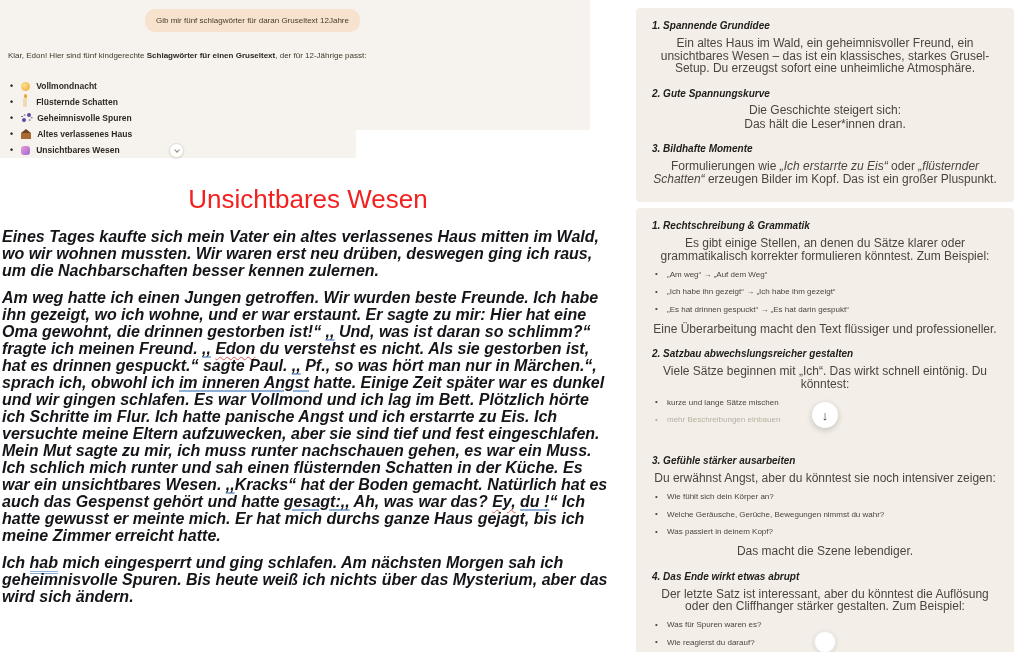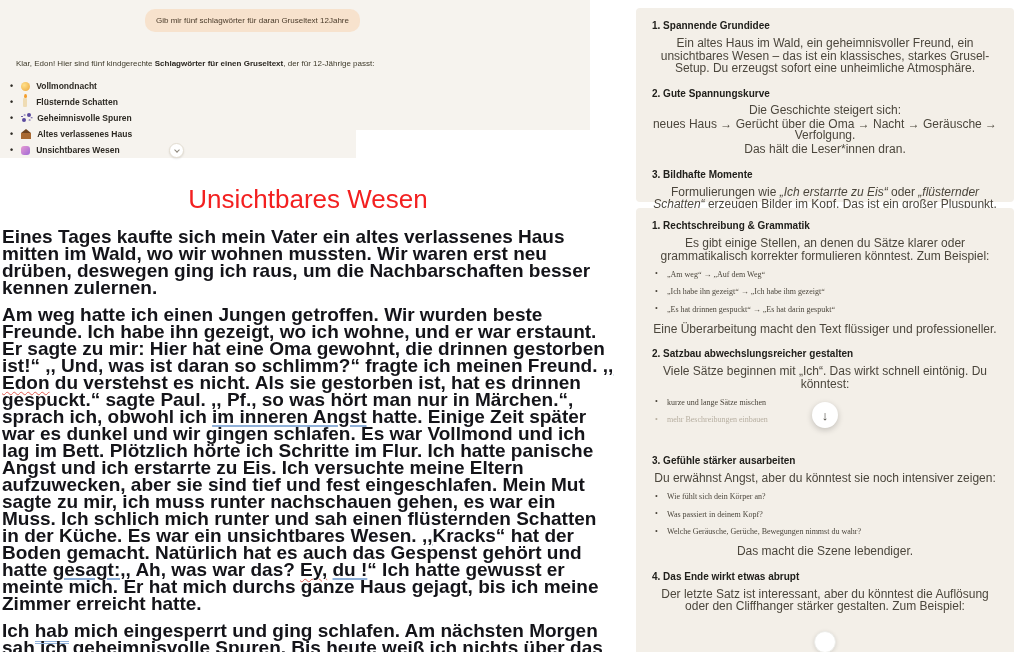--- a/index.html
+++ b/index.html
@@ -21,21 +21,21 @@
   }
   
   .chat{position:absolute;left:0;top:0;width:592px;height:160px;}
   .chat-bg-main{position:absolute;left:0;top:0;width:590px;height:130px;background:var(--chat_bg);}
   .chat-bg-ext{position:absolute;left:0;top:130px;width:356px;height:28px;background:var(--chat_bg);}
   .bubble{
     position:absolute;left:145px;top:9px;max-width:260px;
     background:var(--bubble_bg);border-radius:10px;padding:7px 11px;
     font-size:8px;line-height:9px;color:#4a3b2a;white-space:nowrap;
   }
-  .reply{position:absolute;left:8px;top:50px;width:362px;margin:8px;font-size:8px;line-height:12px;color:#3d3929;}
+  .reply{position:absolute;left:8px;top:50px;width:362px;margin:0;font-size:8px;line-height:12px;color:#3d3929;}
   .reply .b{font-weight:700;color:#2a2620;}
   .chat-list{position:absolute;left:10px;top:78px;margin:0;padding:0;list-style:none;}
   .chat-list li{height:16px;display:flex;align-items:center;font-size:8.5px;font-weight:700;color:#2d2a24;}
   .chat-list .dot{margin-right:8px;font-size:9px;color:#2d2a24;}
   .icn{display:inline-block;margin-right:6px;position:relative;}
   .full-moon-icon{width:9px;height:9px;border-radius:50%;background:radial-gradient(circle at 35% 35%,#ffe08a,#eca63c);}
   .candle-icon{width:4px;height:9px;background:#efdcb4;border-radius:1px;margin-left:2px;margin-right:9px;}
   .candle-icon::before{content:"";position:absolute;top:-4px;left:0.5px;width:3px;height:4px;border-radius:50% 50% 50% 50%/60% 60% 40% 40%;background:#f59e2c;}
   .paw-prints-icon{width:10px;height:10px;}
   .paw-prints-icon::before{content:"";position:absolute;left:1px;top:5px;width:4px;height:4px;border-radius:50%;background:#5b4b9e;box-shadow:5px -5px 0 #5b4b9e;}
@@ -45,36 +45,36 @@
   .ghost-icon{width:9px;height:9px;border-radius:3px;background:linear-gradient(135deg,#e89bd2,#a06ad6);}
   .chat-scroll{
     position:absolute;left:169px;top:143px;width:15px;height:15px;border-radius:50%;
     background:#fff;border:1px solid #e4ded2;box-shadow:0 1px 2px rgba(0,0,0,.10);
     display:flex;align-items:center;justify-content:center;cursor:pointer;padding:0;
   }
   .chev{width:4px;height:4px;border-right:1.2px solid #8d877c;border-bottom:1.2px solid #8d877c;transform:rotate(45deg);margin-top:-2px;}
   
   .doc{position:absolute;left:2px;top:184px;width:612px;}
   .doc h1{margin:0 0 13px;text-align:center;font-size:26px;font-weight:400;letter-spacing:0;color:var(--title_red);}
-  .doc p{margin:0 0 10px;font-size:19px;line-height:17px;font-weight:700;color:var(--doc_text);}
+  .doc p{margin:0 0 10px;font-size:16px;line-height:17px;font-weight:700;font-style:italic;color:var(--doc_text);}
   .u{text-decoration:underline;text-decoration-color:var(--underline_blue);text-decoration-thickness:1.5px;text-underline-offset:2px;}
   .sq{text-decoration:underline;text-decoration-style:wavy;text-decoration-color:var(--squiggle_red);text-decoration-thickness:1px;text-underline-offset:2px;}
   .uu{border-bottom:3px double var(--underline_blue);}
   
   .right{position:absolute;left:636px;top:0;width:378px;height:652px;}
   .card{position:absolute;left:0;width:378px;background:var(--card_bg);border-radius:4px;padding:12px 16px;}
   .card1{top:8px;height:194px;}
   .card2{top:208px;height:280px;overflow:hidden;}
   .card3{top:443px;height:216px;overflow:hidden;}
-  .card h3{margin:13px 0 6px;font-size:10px;font-weight:700;color:var(--card_heading);}
+  .card h3{margin:13px 0 6px;font-size:10px;font-weight:700;color:var(--card_heading);font-style:italic;}
   .card h3:first-child{margin-top:0;}
   .card p{margin:0 0 6px;font-size:12px;line-height:12.5px;color:var(--card_body);text-align:center;}
   .card p.tight{margin:0 0 2.5px;line-height:11.5px;}
   .card .i{font-style:italic;}
-  .card ul{margin:5px 0 8px;padding:0;list-style:none;font-family:Liberation Serif, serif;}
+  .card ul{margin:5px 0 8px;padding:0;list-style:none;}
   .card li{position:relative;margin:6.5px 0;padding-left:15px;font-size:8px;line-height:11px;color:var(--card_body);}
   .card li::before{content:"•";position:absolute;left:3px;top:-0.5px;}
   .card li.fade{color:#b7afa1;}
   .scrollbtn2{
     position:absolute;left:50%;top:194px;transform:translateX(-50%);
     width:26px;height:26px;border-radius:50%;background:#fff;border:none;
     box-shadow:0 2px 6px rgba(0,0,0,.20);color:#3f3b33;font-size:13px;line-height:1;
     display:flex;align-items:center;justify-content:center;cursor:pointer;
   }
   .scrollbtn3{
@@ -130,21 +130,20 @@
   <p><span>Ich </span><span class="uu">hab</span><span> mich eingesperrt und ging schlafen. Am nächsten Morgen sah ich geheimnisvolle Spuren. Bis heute weiß ich nichts über das Mysterium, aber das wird sich ändern.</span></p>
 </section>
 
 <aside class="right">
 
   <div class="card card1">
     <h3>1. Spannende Grundidee</h3>
     <p><span>Ein altes Haus im Wald, ein geheimnisvoller Freund, ein unsichtbares Wesen – das ist ein klassisches, starkes Grusel-Setup. Du erzeugst sofort eine unheimliche Atmosphäre.</span></p>
     <h3>2. Gute Spannungskurve</h3>
     <p class="tight">Die Geschichte steigert sich:</p>
-    <p class="tight">neues Haus → Gerücht über die Oma → Nacht → Geräusche → Verfolgung.</p>
     <p class="tight">Das hält die Leser*innen dran.</p>
     <h3>3. Bildhafte Momente</h3>
     <p><span>Formulierungen wie </span><span class="i">„Ich erstarrte zu Eis“</span><span> oder </span><span class="i">„flüsternder Schatten“</span><span> erzeugen Bilder im Kopf. Das ist ein großer Pluspunkt.</span></p>
   </div>
 
   <div class="card card2">
     <h3>1. Rechtschreibung &amp; Grammatik</h3>
     <p>Es gibt einige Stellen, an denen du Sätze klarer oder grammatikalisch korrekter formulieren könntest. Zum Beispiel:</p>
     <ul>
       <li>„Am weg“ → „Auf dem Weg“</li>
@@ -161,22 +160,26 @@
     <button class="scrollbtn2">
       <span>↓</span>
     </button>
   </div>
 
   <div class="card card3">
     <h3>3. Gefühle stärker ausarbeiten</h3>
     <p>Du erwähnst Angst, aber du könntest sie noch intensiver zeigen:</p>
     <ul>
       <li>Wie fühlt sich dein Körper an?</li>
+      <li>Welche Geräusche, Gerüche, Bewegungen nimmst du wahr?</li>
       <li>Was passiert in deinem Kopf?</li>
-      <li>Welche Geräusche, Gerüche, Bewegungen nimmst du wahr?</li>
     </ul>
     <p>Das macht die Szene lebendiger.</p>
     <h3>4. Das Ende wirkt etwas abrupt</h3>
     <p>Der letzte Satz ist interessant, aber du könntest die Auflösung oder den Cliffhanger stärker gestalten. Zum Beispiel:</p>
+    <ul>
+      <li>Was für Spuren waren es?</li>
+      <li>Wie reagierst du darauf?</li>
+    </ul>
     <button class="scrollbtn3"></button>
   </div>
 
 </aside>
 
 </body></html>

